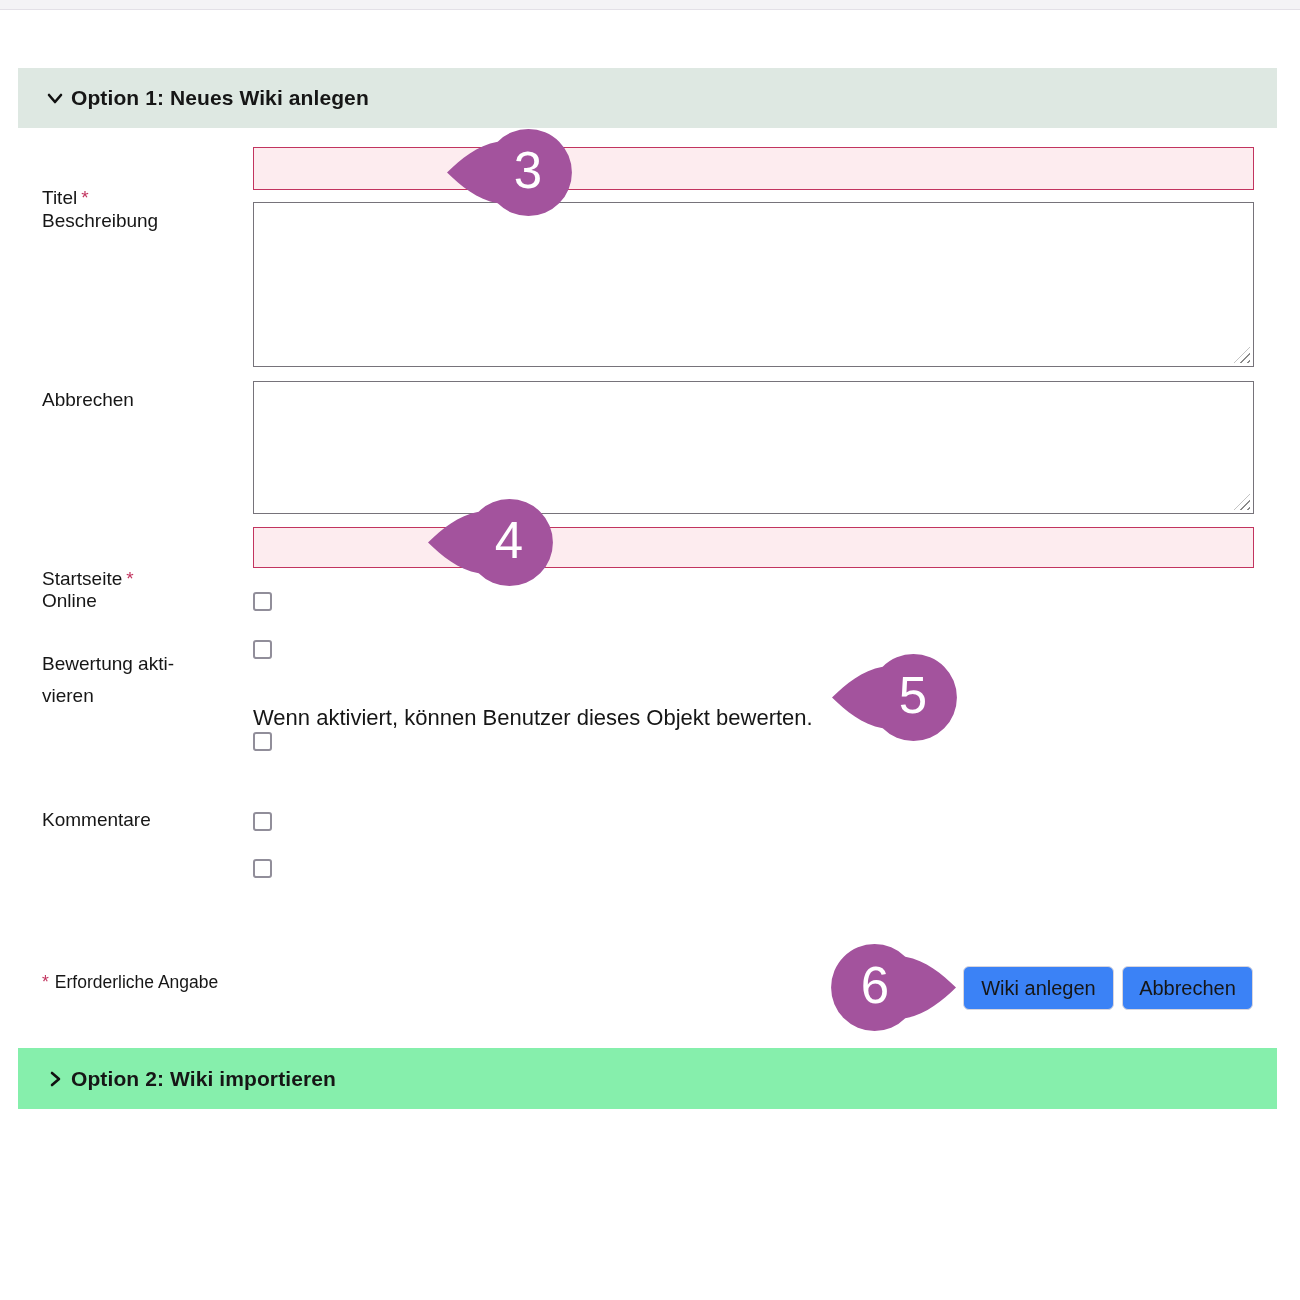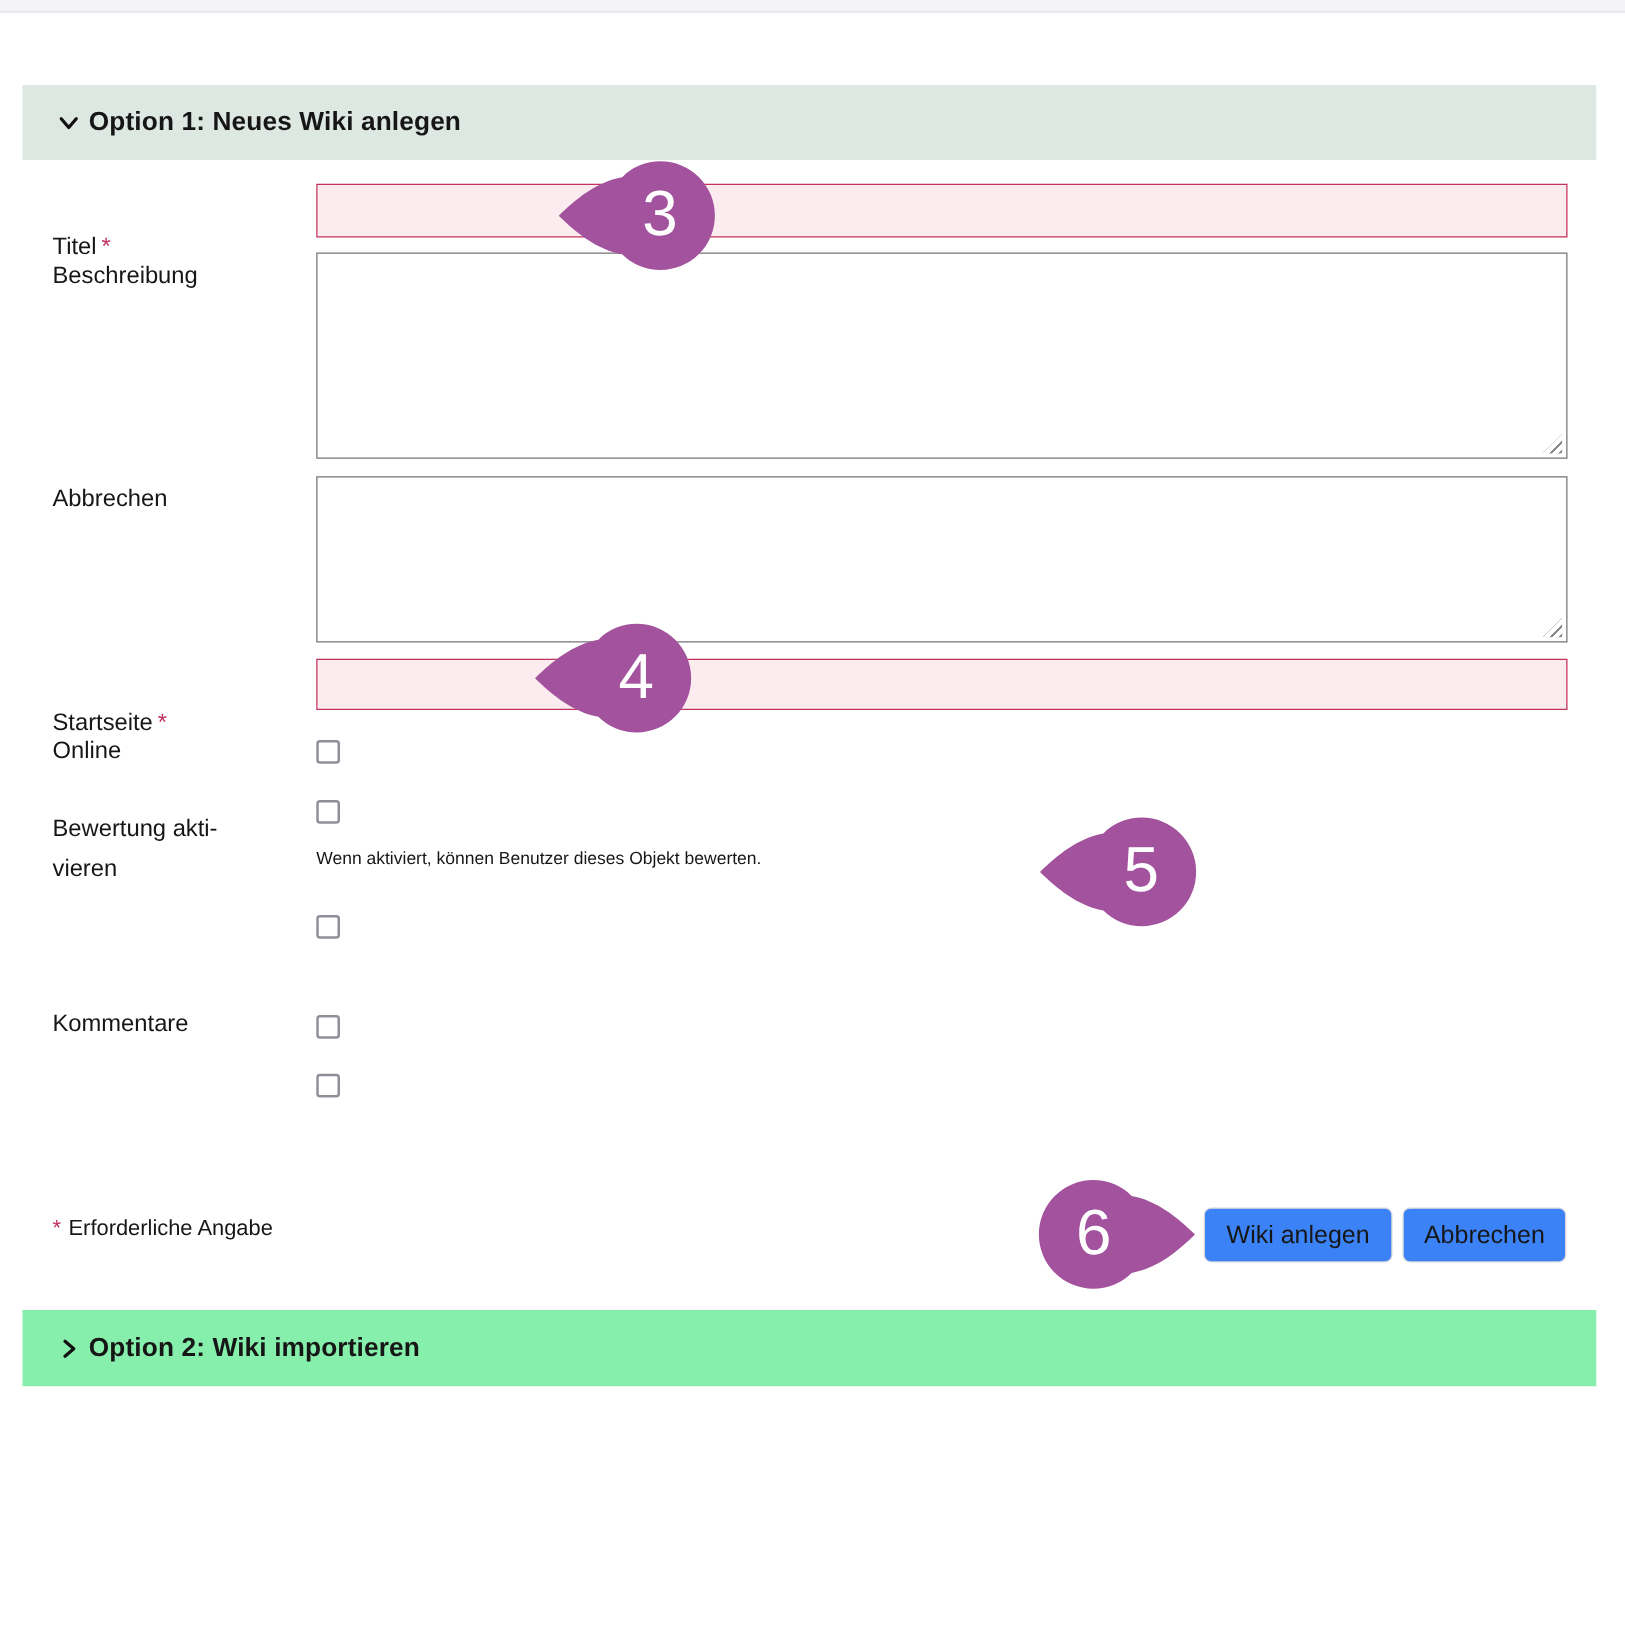--- a/index.html
+++ b/index.html
@@ -22,21 +22,21 @@
   .ti2{top:527px;height:41px;}
 
   .tarea{position:absolute;left:253px;width:1001px;box-sizing:border-box;border:1.5px solid #76737a;background:#fff;}
   .ta1{top:202px;height:165px;}
   .ta2{top:381px;height:133px;}
   .grip{position:absolute;right:3px;bottom:3px;width:16px;height:16px;background:repeating-linear-gradient(135deg,#8a8a8a 0 1.6px,transparent 1.6px 5px);clip-path:polygon(100% 0,100% 100%,0 100%);cursor:nwse-resize;}
 
   .cbox{position:absolute;left:253px;width:19px;height:19px;box-sizing:border-box;border:2px solid #918e9a;border-radius:3px;background:#fff;cursor:pointer;}
   .cb1{top:592px;} .cb2{top:640px;} .cb3{top:732px;} .cb4{top:812px;} .cb5{top:859px;}
 
-  .help{position:absolute;left:253px;font-size:14px;line-height:32px;white-space:pre-line;}
+  .help{position:absolute;left:253px;font-size:22px;line-height:32px;white-space:pre-line;margin-top:32px;}
   .h1{top:670px;} .h2{top:885px;}
 
   .footnote{position:absolute;left:42px;top:972px;font-size:17.5px;text-align:right;}
   .footnote .mark{color:#c2345f;margin-right:6px;}
 
   .btn{position:absolute;top:966px;height:44px;box-sizing:border-box;background:#3b82f6;border:1px solid #d8d5dd;border-radius:6px;font:inherit;font-size:20px;color:#161616;display:inline-flex;align-items:center;justify-content:center;cursor:pointer;padding:0 10px;}
   .btn-submit{left:963px;width:151px;}
   .btn-cancel{left:1122px;width:131px;}
 
   .marker{position:absolute;width:126px;height:89px;z-index:5;pointer-events:none;}

